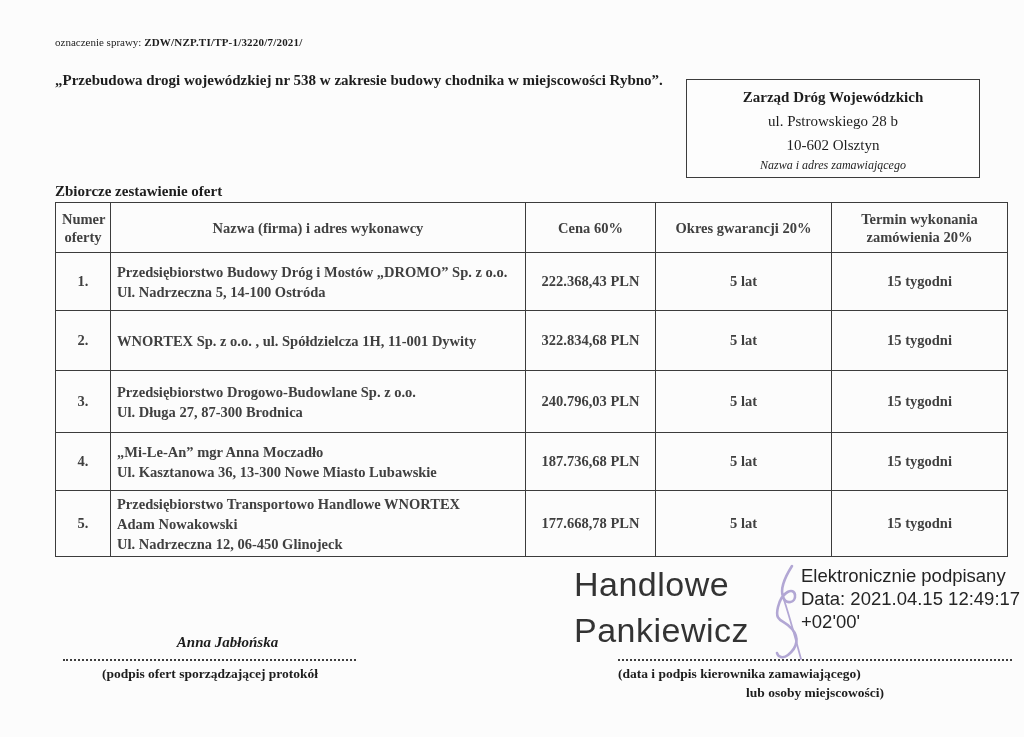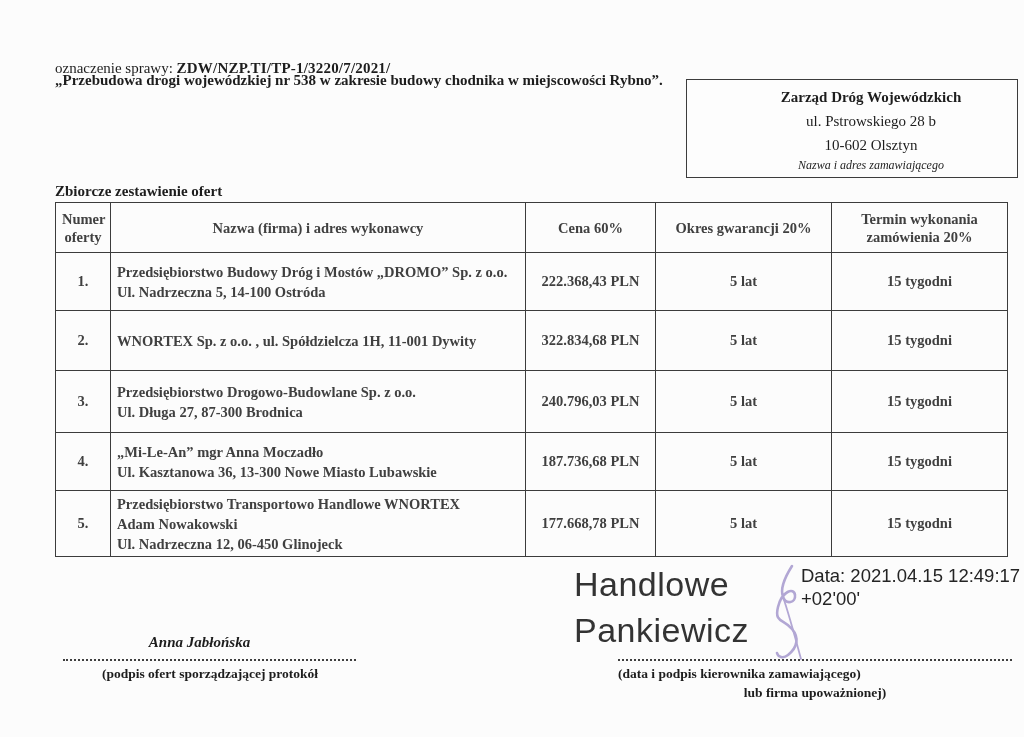--- a/index.html
+++ b/index.html
@@ -2,28 +2,28 @@
 <html><head>
 <meta charset="utf-8">
 <style>
   html,body{margin:0;padding:0;background:#ffffff;}
   .page{
     position:relative;width:1024px;height:737px;background:#fcfcfc;
     font-family:"Liberation Serif","DejaVu Serif",serif;color:#1d1d1d;overflow:hidden;
   }
   .abs{position:absolute;}
 
-  .case-line{left:55px;top:36px;font-size:15px;margin-top:24px;}
+  .case-line{left:55px;top:36px;font-size:11px;}
   .case-line .num{font-weight:bold;letter-spacing:.2px;}
   .title-line{left:55px;top:72px;font-size:15px;font-weight:bold;}
 
   .orderer-box{
     left:686px;top:79px;width:292px;height:97px;border:1.5px solid #3c3c3c;
     display:flex;flex-direction:column;align-items:center;justify-content:center;
-    text-align:center;background:#fdfdfd;padding-left:38px;
+    text-align:center;background:#fdfdfd;
   }
   .orderer-box .nm{font-weight:bold;font-size:15px;line-height:24px;}
   .orderer-box .ln{font-size:15px;line-height:24px;}
   .orderer-box .cap{font-style:italic;font-size:12px;line-height:16px;}
 
   .table-title{left:55px;top:183px;font-size:15px;font-weight:bold;}
 
   table.offers{
     left:55px;top:202px;position:absolute;border-collapse:collapse;table-layout:fixed;
     width:952px;font-size:14.5px;font-weight:bold;color:#404040;
@@ -36,21 +36,21 @@
   .col-name{width:415px;}
   .col-price{width:130px;}
   .col-warranty{width:176px;}
   .col-term{width:176px;}
   tr.hdr{height:50px;}
   tr.r0{height:58px;} tr.r1{height:60px;} tr.r2{height:62px;} tr.r3{height:58px;} tr.r4{height:66px;}
   td.c-num{text-align:center;}
   td.c-name{text-align:left;padding-left:10px;line-height:20px;}
   td.c-mid{text-align:center;}
 
-  .sig-left-name{left:52px;top:634px;width:295px;text-align:center;font-size:15px;font-weight:bold;font-style:italic;}
+  .sig-left-name{left:80px;top:634px;width:295px;text-align:center;font-size:15px;font-weight:bold;font-style:italic;}
   .dotline{border-bottom:2.6px dotted #3f3f3f;height:0;}
   .dot-left{left:63px;top:659px;width:293px;}
   .dot-right{left:618px;top:659px;width:394px;}
   .sig-left-cap{left:55px;top:666px;width:310px;text-align:center;font-size:13.5px;font-weight:bold;}
   .sig-right-cap1{left:618px;top:666px;width:394px;text-align:left;font-size:13.5px;font-weight:bold;}
   .sig-right-cap2{left:618px;top:685px;width:394px;text-align:center;font-size:13.5px;font-weight:bold;}
 
   .sig-big{
     left:574px;top:561px;font-family:"Liberation Sans","DejaVu Sans",sans-serif;
     font-size:34px;line-height:46px;color:#333333;letter-spacing:.5px;
@@ -158,21 +158,22 @@
     <div>Handlowe</div>
     <div>Pankiewicz</div>
   </div>
 
   <svg class="abs flourish" width="42" height="100" viewBox="0 0 42 100" aria-hidden="true">
     <path d="M24,3 C17,14 12,26 15,34 C18,42 28,40 27,32 C26,24 14,28 10,44 C6,60 16,56 24,66 C31,74 30,84 20,92 C15,96 10,94 9,90" fill="none" stroke="#b2a7d4" stroke-width="2.6" stroke-linecap="round"></path>
     <path d="M15,34 C20,48 26,70 33,96" fill="none" stroke="#b2a7d4" stroke-width="1.8" stroke-linecap="round"></path>
   </svg>
 
   <div class="abs sig-details">
+    <div>Elektronicznie podpisany</div>
     <div>Data: 2021.04.15 12:49:17</div>
     <div>+02'00'</div>
   </div>
 
   <div class="abs dotline dot-right"></div>
   <div class="abs sig-right-cap1">(data i podpis kierownika zamawiającego)</div>
-  <div class="abs sig-right-cap2">lub firma upoważnionej)</div>
+  <div class="abs sig-right-cap2">lub osoby miejscowości)</div>
 
 </div>
 
 </body></html>

